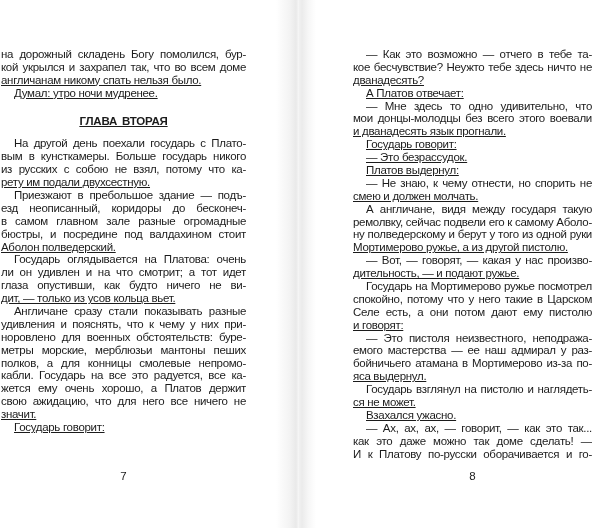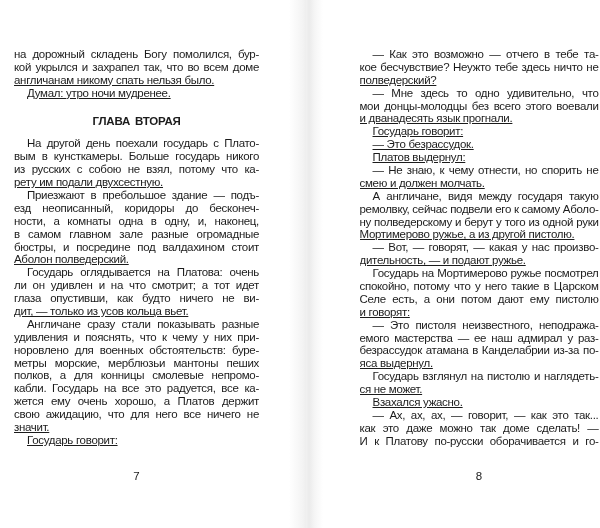--- a/index.html
+++ b/index.html
@@ -20,21 +20,20 @@
   }
   .page {
     position: relative;
     height: 100%;
     box-sizing: border-box;
   }
   .page-left {
     width: 299px;
     background: linear-gradient(to right,
       #ffffff 0px, #ffffff 276px, #f3f3f3 290px, #e9e9e9 296px, #f7f7f7 299px);
-    margin-left: 13px;
   }
   .page-right {
     width: 301px;
     background: linear-gradient(to right,
       #f1f1f1 0px, #ebebeb 3px, #f6f6f6 9px, #ffffff 17px);
   }
   .text-col {
     position: absolute;
     top: 48px;
   }
@@ -54,20 +53,21 @@
   .line.heading {
     font-weight: bold;
     font-size: 11.5px;
     letter-spacing: -0.2px;
     word-spacing: 2px;
     text-align: center;
     text-align-last: center;
     margin-top: 15px;
     margin-bottom: 10px;
     padding-left: 0;
+    text-decoration: underline;
   }
   .folio {
     position: absolute;
     top: 470px;
     font-size: 11.5px;
     line-height: 13px;
     text-align: center;
     color: #1b1b1b;
   }
   .page-left .folio { left: 1px;  width: 245px; }
@@ -83,21 +83,20 @@
         <div class="line">кой укрылся и захрапел так, что во всем доме</div>
         <div class="line end">англичанам никому спать нельзя было.</div>
         <div class="line indent end">Думал: утро ночи мудренее.</div>
         <div class="line heading">ГЛАВА ВТОРАЯ</div>
         <div class="line indent">На другой день поехали государь с Плато-</div>
         <div class="line">вым в кунсткамеры. Больше государь никого</div>
         <div class="line">из русских с собою не взял, потому что ка-</div>
         <div class="line end">рету им подали двухсестную.</div>
         <div class="line indent">Приезжают в пребольшое здание — подъ-</div>
         <div class="line">езд неописанный, коридоры до бесконеч-</div>
-        <div class="line">ности, а комнаты одна в одну, и, наконец,</div>
         <div class="line">в самом главном зале разные огромадные</div>
         <div class="line">бюстры, и посредине под валдахином стоит</div>
         <div class="line end">Аболон полведерский.</div>
         <div class="line indent">Государь оглядывается на Платова: очень</div>
         <div class="line">ли он удивлен и на что смотрит; а тот идет</div>
         <div class="line">глаза опустивши, как будто ничего не ви-</div>
         <div class="line end">дит, — только из усов кольца вьет.</div>
         <div class="line indent">Англичане сразу стали показывать разные</div>
         <div class="line">удивления и пояснять, что к чему у них при-</div>
         <div class="line">норовлено для военных обстоятельств: буре-</div>
@@ -108,42 +107,43 @@
         <div class="line">свою ажидацию, что для него все ничего не</div>
         <div class="line end">значит.</div>
         <div class="line indent end">Государь говорит:</div>
       </div>
     <div class="folio">7</div>
   </div>
   <div class="page page-right">
     <div class="text-col">
         <div class="line indent">— Как это возможно — отчего в тебе та-</div>
         <div class="line">кое бесчувствие? Неужто тебе здесь ничто не</div>
-        <div class="line end">полведерский?</div>
+        <div class="line end">дванадесять?</div>
+        <div class="line indent end">А Платов отвечает:</div>
         <div class="line indent">— Мне здесь то одно удивительно, что</div>
         <div class="line">мои донцы-молодцы без всего этого воевали</div>
         <div class="line end">и дванадесять язык прогнали.</div>
         <div class="line indent end">Государь говорит:</div>
         <div class="line indent end">— Это безрассудок.</div>
         <div class="line indent end">Платов выдернул:</div>
         <div class="line indent">— Не знаю, к чему отнести, но спорить не</div>
         <div class="line end">смею и должен молчать.</div>
         <div class="line indent">А англичане, видя между государя такую пе-</div>
         <div class="line">ремолвку, сейчас подвели его к самому Аболо-</div>
         <div class="line">ну полведерскому и берут у того из одной руки</div>
         <div class="line end">Мортимерово ружье, а из другой пистолю.</div>
         <div class="line indent">— Вот, — говорят, — какая у нас произво-</div>
         <div class="line end">дительность, — и подают ружье.</div>
         <div class="line indent">Государь на Мортимерово ружье посмотрел</div>
         <div class="line">спокойно, потому что у него такие в Царском</div>
         <div class="line">Селе есть, а они потом дают ему пистолю</div>
         <div class="line end">и говорят:</div>
         <div class="line indent">— Это пистоля неизвестного, неподража-</div>
         <div class="line">емого мастерства — ее наш адмирал у раз-</div>
-        <div class="line">безрассудок атамана в Канделабрии из-за по-</div>
+        <div class="line">бойничьего атамана в Мортимерово из-за по-</div>
         <div class="line end">яса выдернул.</div>
         <div class="line indent">Государь взглянул на пистолю и наглядеть-</div>
         <div class="line end">ся не может.</div>
         <div class="line indent end">Взахался ужасно.</div>
         <div class="line indent">— Ах, ах, ах, — говорит, — как это так...</div>
         <div class="line">как это даже можно так доме сделать! —</div>
         <div class="line">И к Платову по-русски оборачивается и го-</div>
       </div>
     <div class="folio">8</div>
   </div>

